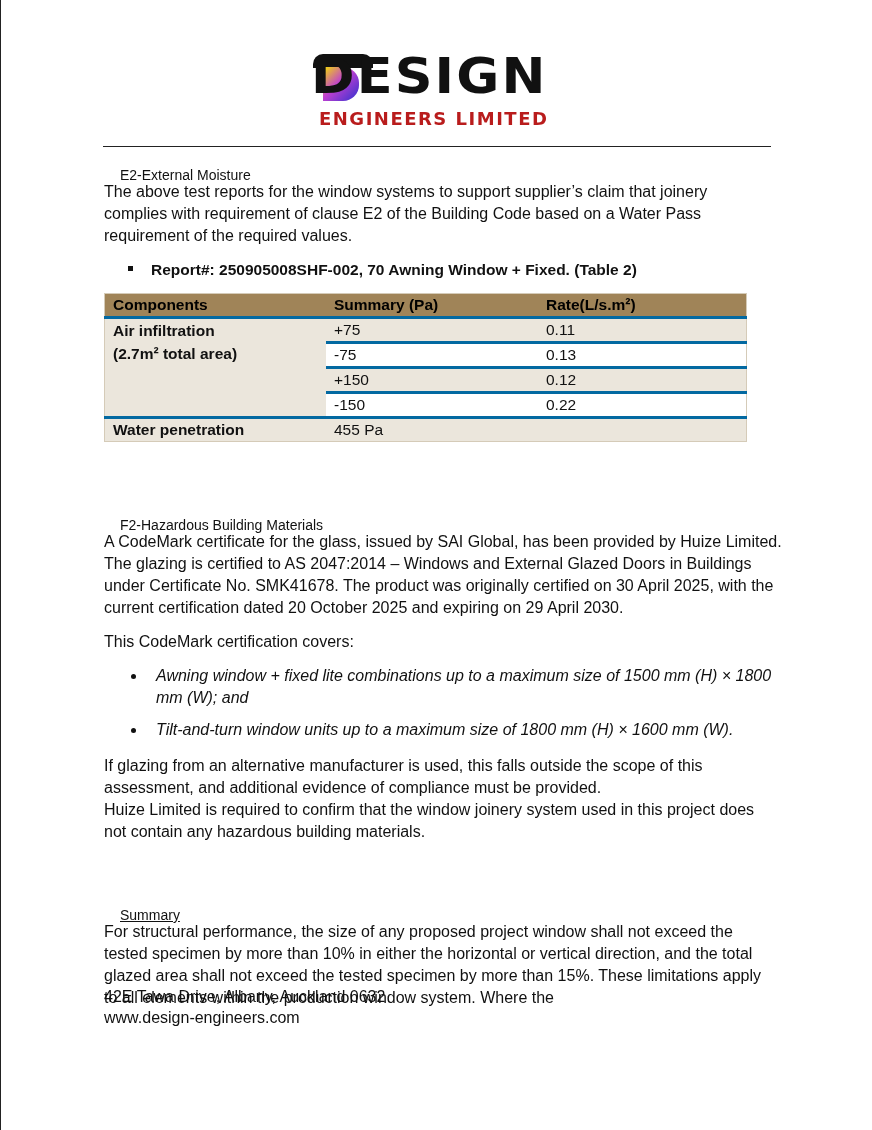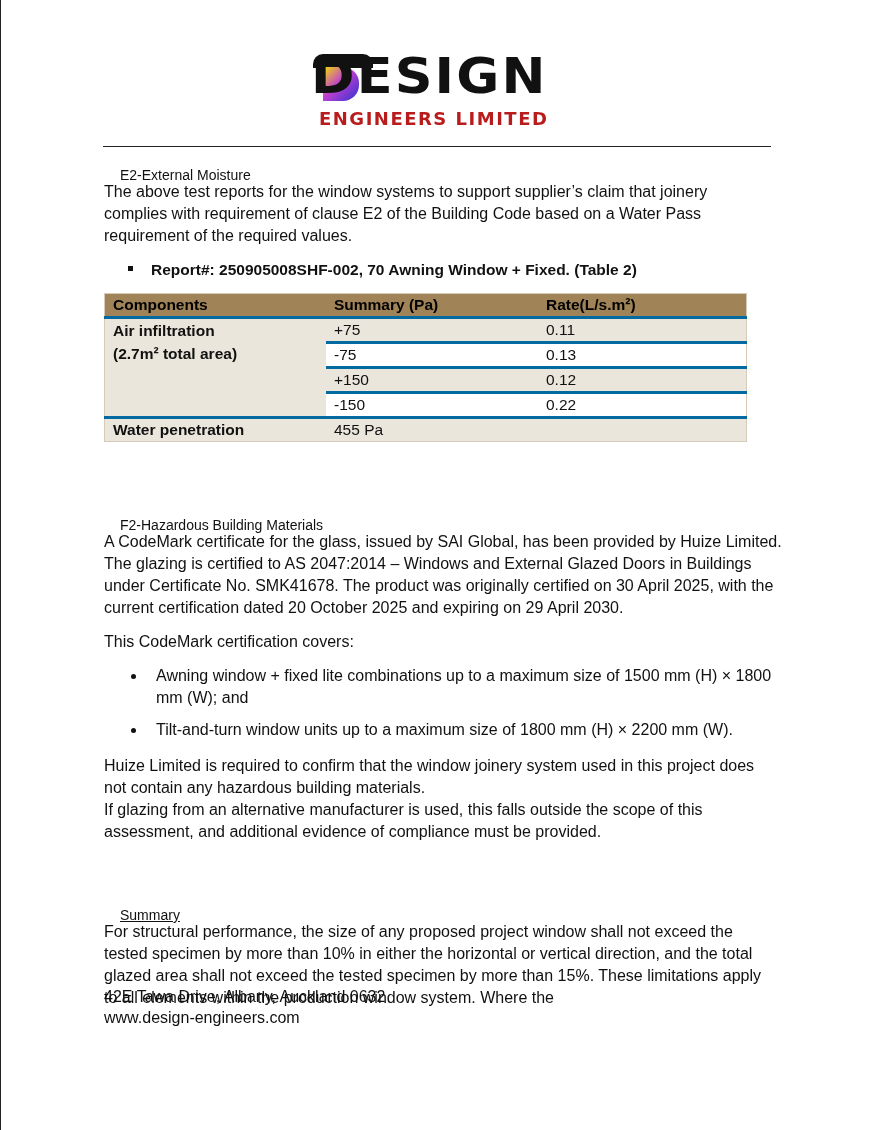--- a/index.html
+++ b/index.html
@@ -34,21 +34,21 @@
   td { padding:0 8px; height:22px; border-top:3px solid #0369a1; }
   tr.shade td { background:#ebe6dc; }
   tr.plain td { background:#ffffff; }
   td.comp { background:#ebe6dc !important; font-weight:bold; vertical-align:top; }
   td.comp div { line-height:23px; }
   table { border:1px solid #d5cbb8; }
   .s-f2 { position:absolute; left:0; top:350px; }
   .p2 { position:absolute; left:0; top:381px; width:680px; }
   .p3 { position:absolute; left:0; top:481px; }
   ul { position:absolute; left:0; top:515px; margin:0; padding:0; list-style:none; width:680px; }
-  ul li { position:relative; padding-left:52px; margin-bottom:10px; }
+  ul li { position:relative; padding-left:52px; margin-bottom:10px;font-style:italic; }
   ul li .dot { position:absolute; left:27px; top:9px; width:5px; height:5px; border-radius:50%; background:#111; }
   .p4 { position:absolute; left:0; top:605px; width:670px; }
   .s-sum { position:absolute; left:0; top:740px; text-decoration:underline; }
   .p5 { position:absolute; left:0; top:771px; width:670px; }
   .footer { position:absolute; left:104px; top:986px; font-size:16px; line-height:21px; }
 </style>
 </head>
 <body>
 
 <div class="page-edge"></div>
@@ -104,25 +104,25 @@
         <td></td>
       </tr>
     </tbody>
   </table>
 
   <h2 class="s-f2">F2-Hazardous Building Materials</h2>
   <p class="p2">A CodeMark certificate for the glass, issued by SAI Global, has been provided by Huize Limited. The glazing is certified to AS 2047:2014 – Windows and External Glazed Doors in Buildings under Certificate No. SMK41678. The product was originally certified on 30 April 2025, with the current certification dated 20 October 2025 and expiring on 29 April 2030.</p>
   <p class="p3">This CodeMark certification covers:</p>
   <ul>
     <li><span class="dot"></span><span>Awning window + fixed lite combinations up to a maximum size of 1500 mm (H) × 1800 mm (W); and</span></li>
-    <li><span class="dot"></span><span>Tilt-and-turn window units up to a maximum size of 1800 mm (H) × 2200 mm (W).</span></li>
+    <li><span class="dot"></span><span>Tilt-and-turn window units up to a maximum size of 1800 mm (H) × 1600 mm (W).</span></li>
   </ul>
   <div class="p4">
+    <p>If glazing from an alternative manufacturer is used, this falls outside the scope of this assessment, and additional evidence of compliance must be provided.</p>
     <p>Huize Limited is required to confirm that the window joinery system used in this project does not contain any hazardous building materials.</p>
-    <p>If glazing from an alternative manufacturer is used, this falls outside the scope of this assessment, and additional evidence of compliance must be provided.</p>
   </div>
 
   <h2 class="s-sum">Summary</h2>
   <p class="p5">For structural performance, the size of any proposed project window shall not exceed the tested specimen by more than 10% in either the horizontal or vertical direction, and the total glazed area shall not exceed the tested specimen by more than 15%. These limitations apply to all elements within the production window system. Where the</p>
 </div>
 
 <div class="footer">
   <div>42E Tawa Drive, Albany, Auckland 0632</div>
   <div>www.design-engineers.com</div>
 </div>

